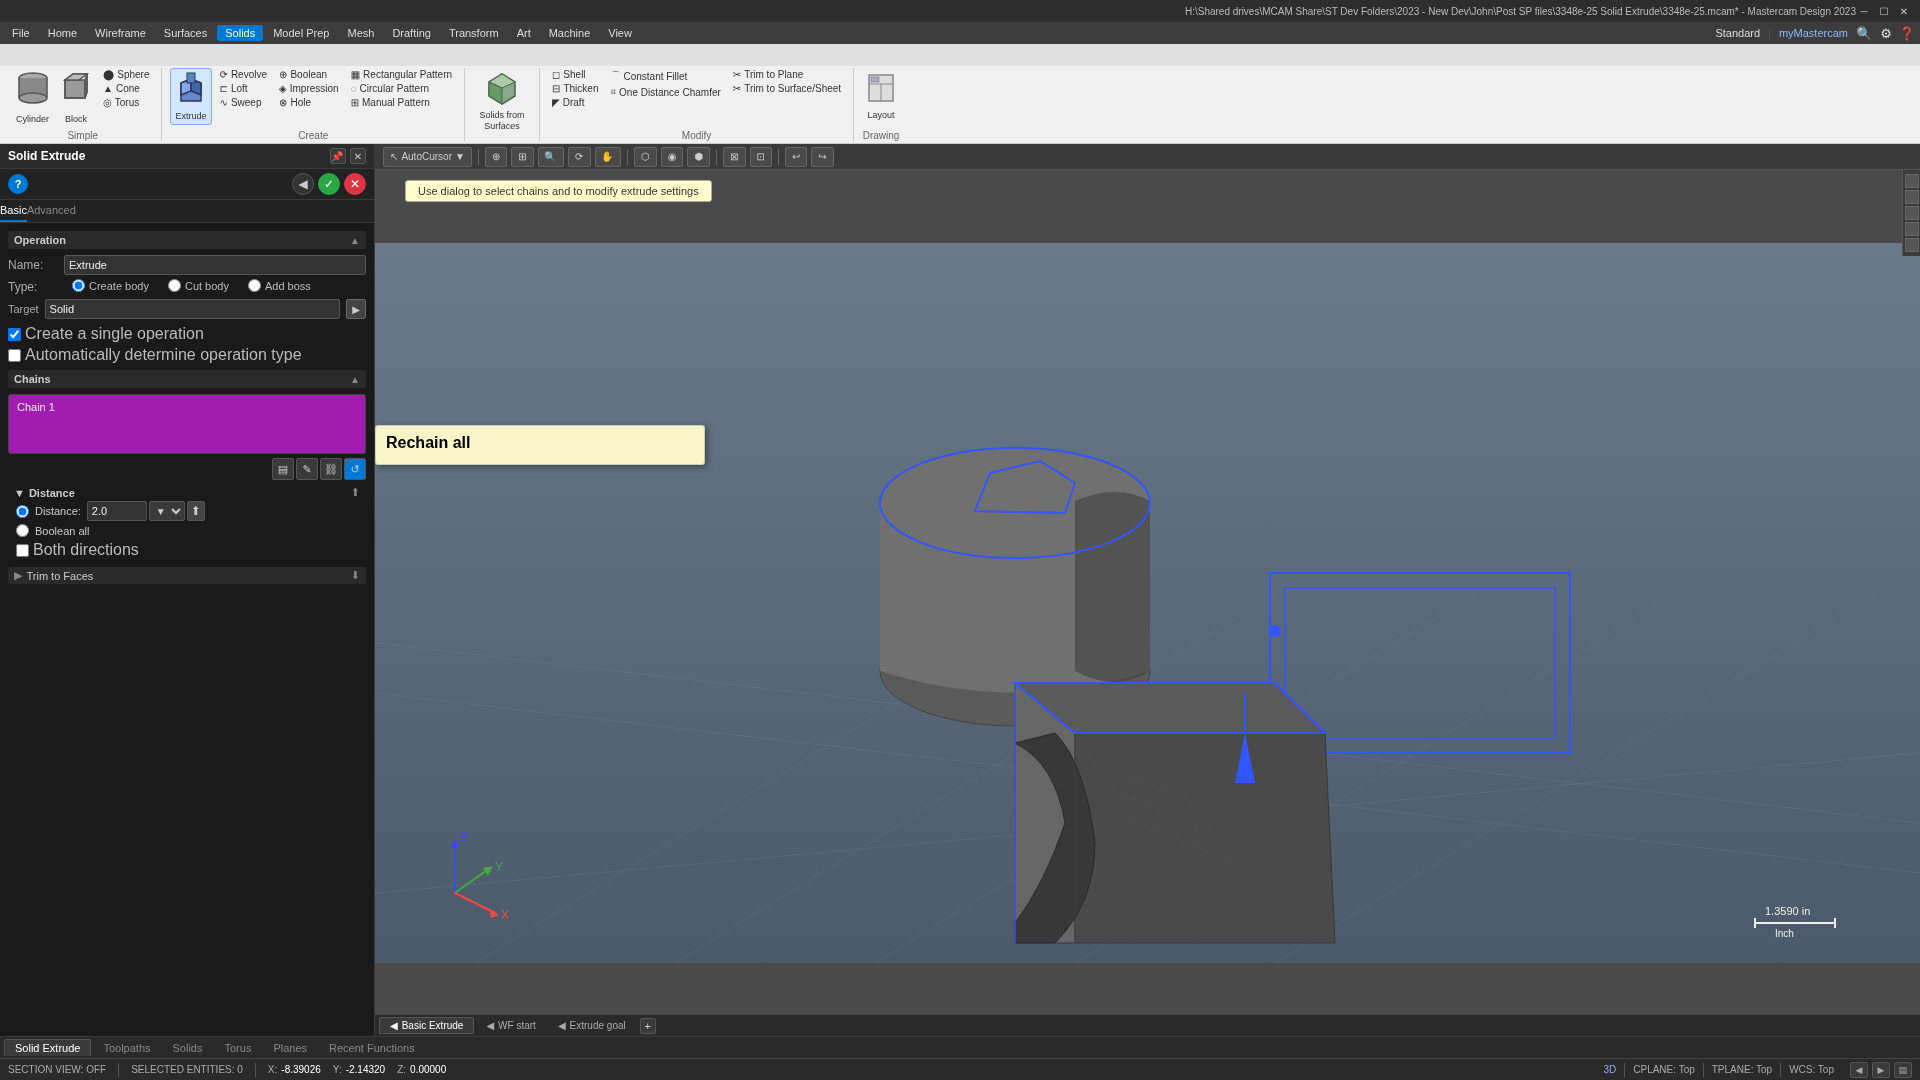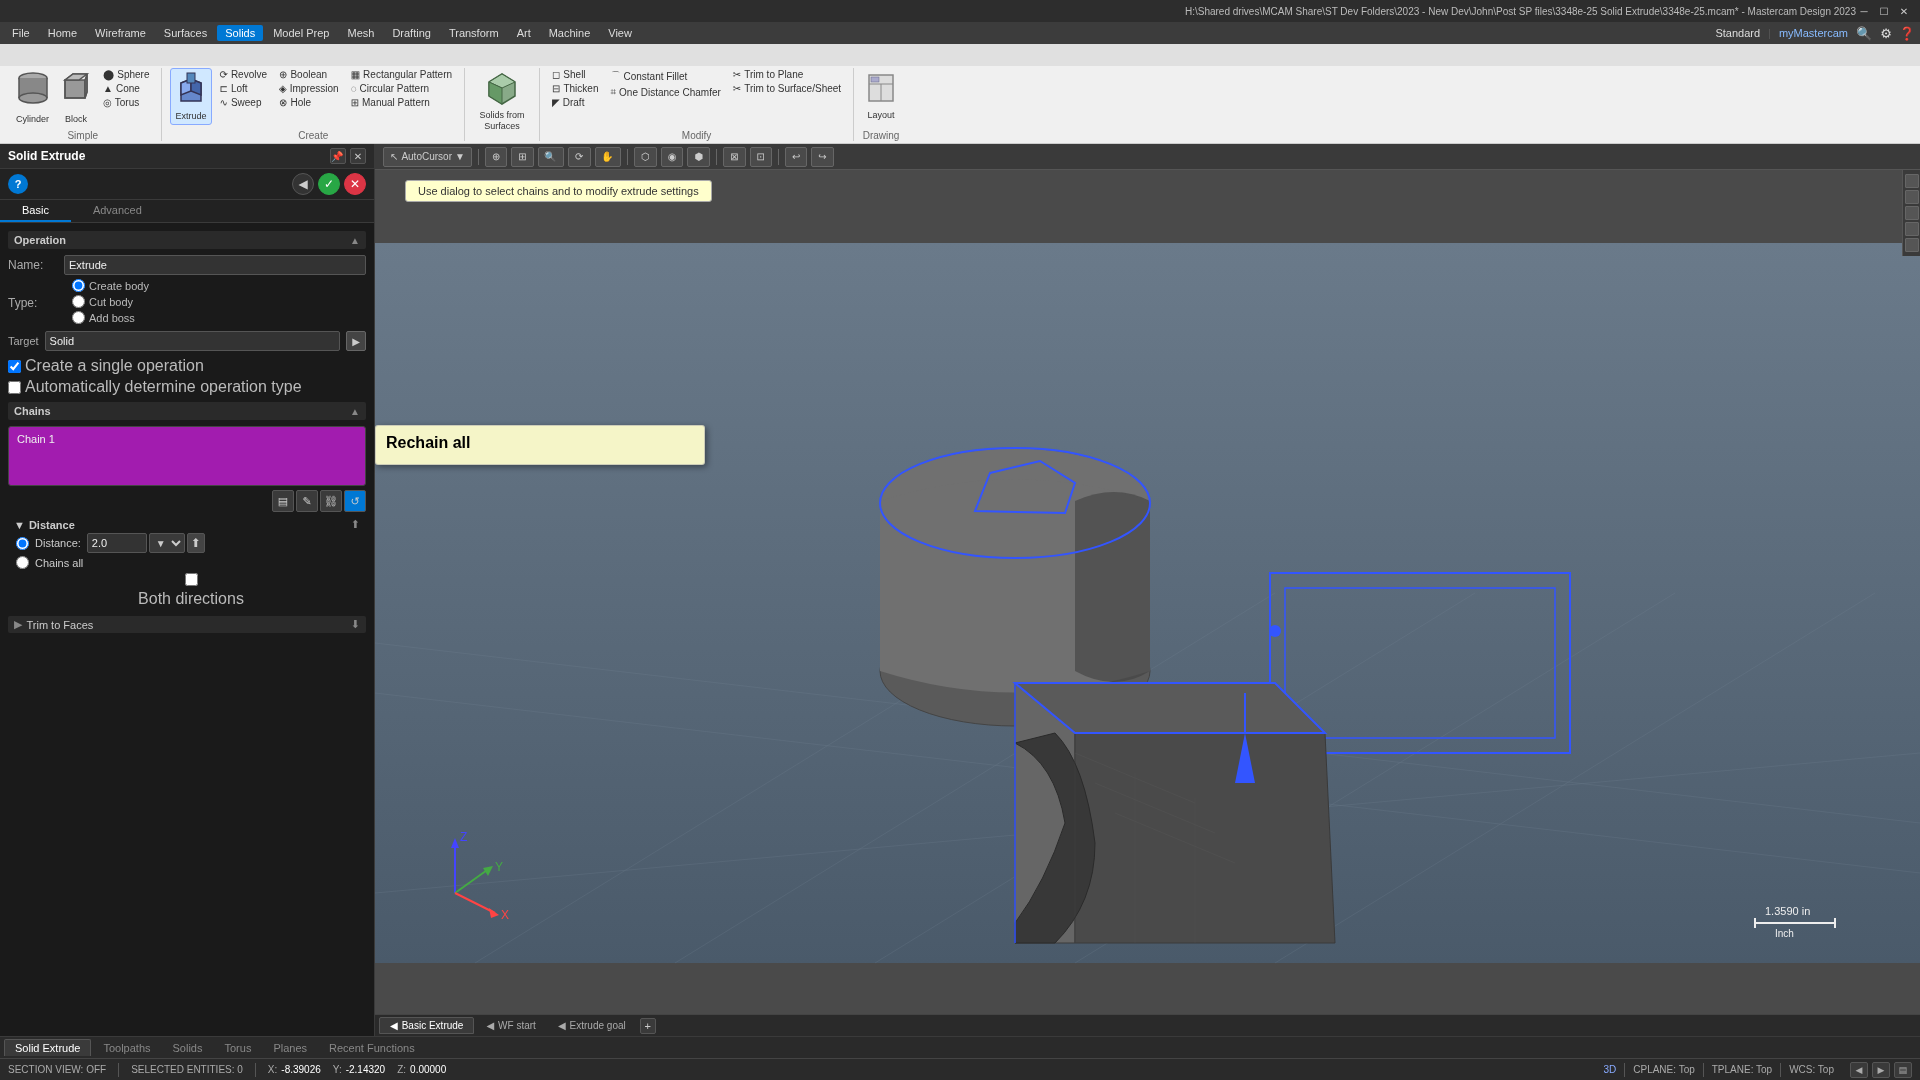--- a/index.html
+++ b/index.html
@@ -164,21 +164,21 @@
       font-size: 10px;
       color: #ccc;
     }
 
     #panel-tabs {
       display: flex;
       background: #222;
       border-bottom: 1px solid #3a3a3a;
     }
     .panel-tab {
-      padding: 4px 22px;
+      padding: 4px 0;
       cursor: pointer;
       font-size: 11px;
       color: #888;
     }
     .panel-tab.active {
       color: #fff;
       border-bottom: 2px solid #0078d4;
     }
 
     
@@ -788,21 +788,21 @@
       </div>
 
       <div>
         <div class="field-row">
           <span class="field-label">Name:</span>
           <input class="field-input" value="Extrude" style="flex: 1 1 0%;">
         </div>
 
         <div class="field-row">
           <span class="field-label">Type:</span>
-          <div style="display:flex; flex-direction:column; gap:0;">
+          <div style="display:flex; flex-direction:row; gap:11px;">
             <div class="radio-row">
               <input type="radio" name="type" checked="" style="">
               <label>Create body</label>
             </div>
             <div class="radio-row">
               <input type="radio" name="type" style="">
               <label>Cut body</label>
             </div>
             <div class="radio-row">
               <input type="radio" name="type" style="">
@@ -861,24 +861,24 @@
             <input class="distance-input" value="2.0" style="">
             <select class="select-arrow">
               <option>▼</option>
             </select>
             <div class="increment-btn">⬆</div>
           </div>
         </div>
 
         <div class="distance-row">
           <input type="radio" name="dist" style="">
-          <label>Chains all</label>
-        </div>
-
-        <div class="checkbox-row" style="padding-left:8px; margin-top:4px;flex-direction:column;">
+          <label>Boolean all</label>
+        </div>
+
+        <div class="checkbox-row" style="padding-left:8px; margin-top:4px;">
           <input type="checkbox" style="">
           <label>Both directions</label>
         </div>
 
         <div style="margin-top:8px;">
           <div style="display:flex; align-items:center; justify-content:space-between; padding:2px 6px; background:#2a2a2a; border-radius:2px; cursor:pointer;">
             <div style="display:flex; align-items:center; gap:4px;">
               <span style="color:#888;">▶</span>
               <span style="color:#ccc; font-size:11px;">Trim to Faces</span>
             </div>

